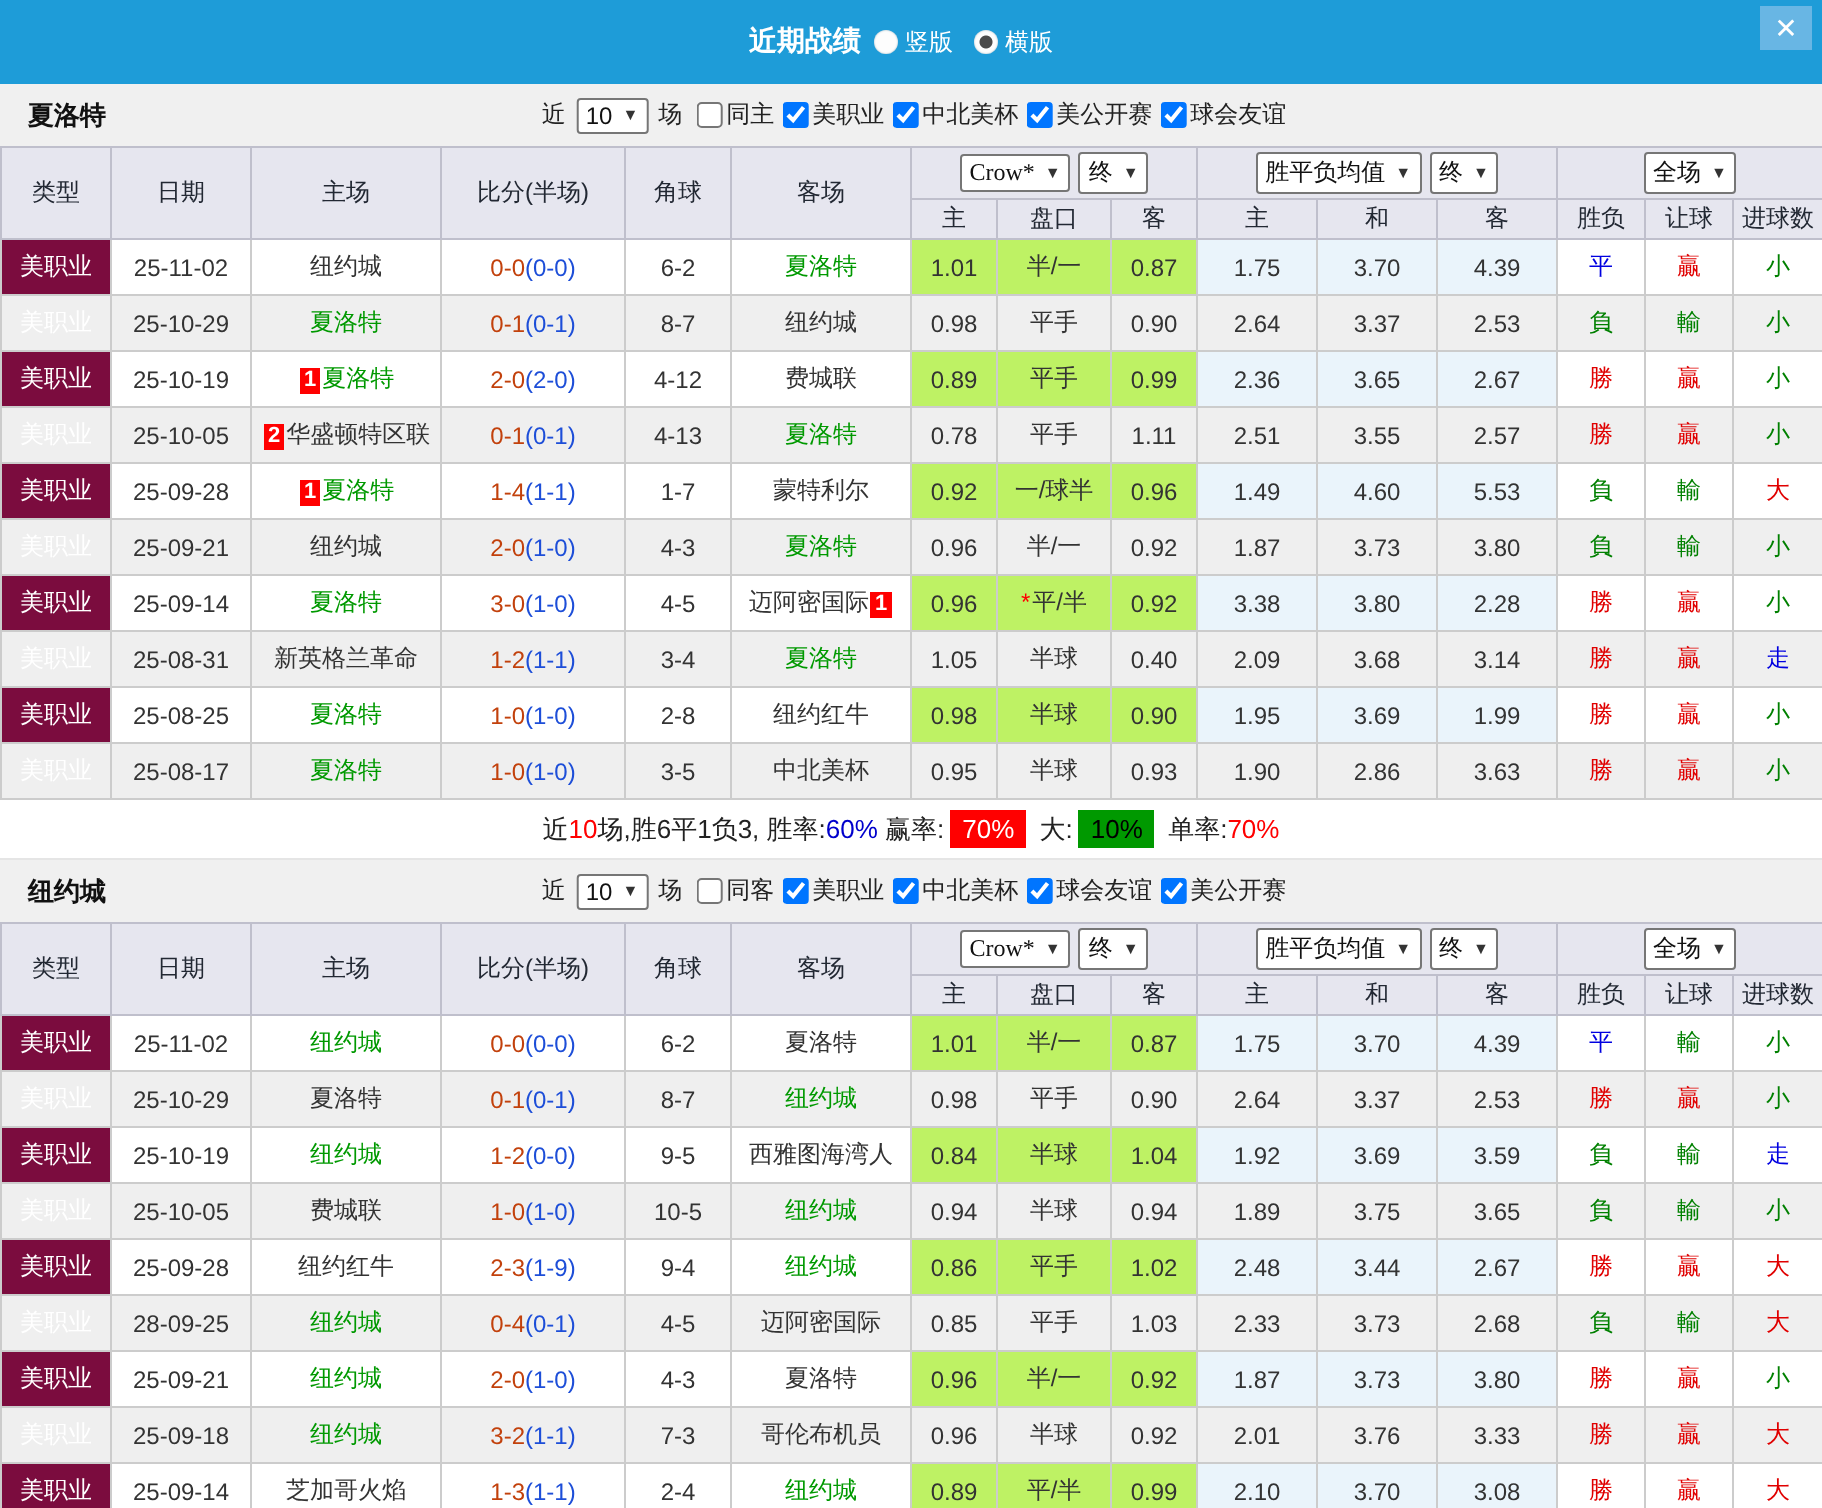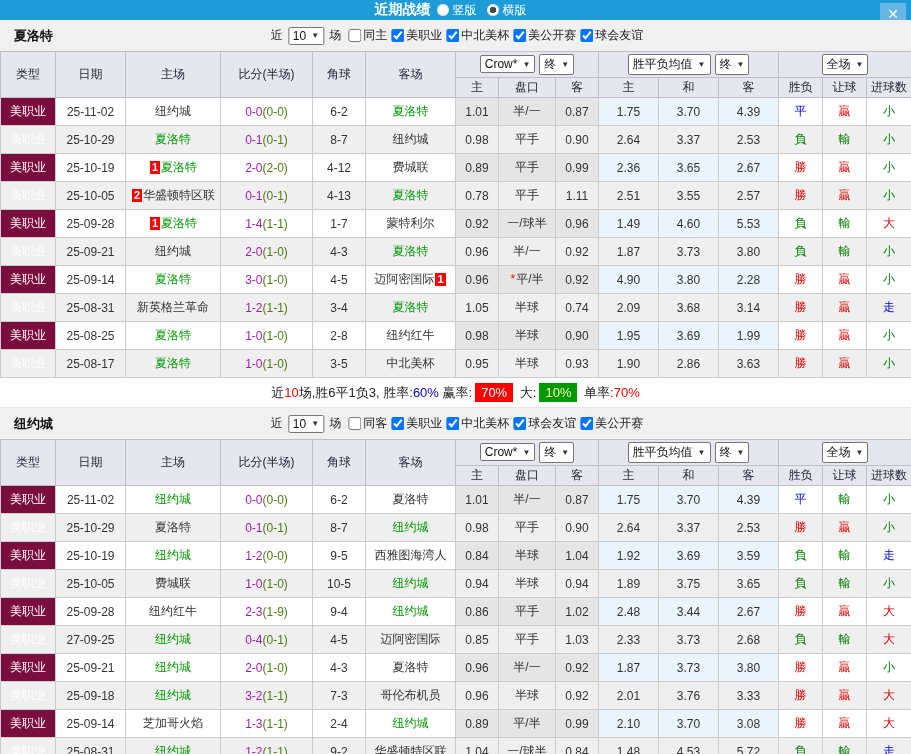--- a/index.html
+++ b/index.html
@@ -1,20 +1,20 @@
 <!DOCTYPE html>
 <html><head>
 <meta charset="utf-8">
 <style>
   * { box-sizing: border-box; margin: 0; padding: 0; }
   body { width: 911px; background: #fff; font-family: "Liberation Sans", "DejaVu Sans", sans-serif; }
   .app { width: 911px; }
 
   
-  .topbar { position: relative; height: 20px; background: #1e9cd8; display: flex; align-items: center; justify-content: center; color: #fff; }
+  .topbar { position: relative; height: 42px; background: #1e9cd8; display: flex; align-items: center; justify-content: center; color: #fff; }
   .title { font-size: 14px; font-weight: bold; margin-right: 6px; }
   .radio-group { display: inline-flex; align-items: flex-end; }
   .radio-opt { display: inline-flex; align-items: center; margin-right: 10px; cursor: pointer; font-size: 12px; }
   .radio-circle { width: 12px; height: 12px; border-radius: 50%; background: #fdfdfd; display: inline-block; margin-right: 4px; box-shadow: inset 0 0 1px #9fb6c2; }
   .radio-circle.checked { background: radial-gradient(circle at center, #4a4a4a 0 3px, #fdfdfd 3.5px); }
   .close-btn { position: absolute; right: 5px; top: 3px; width: 26px; height: 22px; background: #68b6e4; color: #fff; font-size: 14px; font-weight: bold; text-align: center; line-height: 22px; cursor: pointer; }
 
   
   .filterbar { position: relative; height: 31px; background: #f0f0f0; display: flex; align-items: center; font-size: 12px; color: #222; }
   .team-name { margin-left: 14px; font-weight: bold; font-size: 13px; color: #111; }
@@ -22,41 +22,41 @@
   .near-label, .games-suffix { margin: 0 3px; }
   .cb { display: inline-flex; align-items: center; margin-left: 4px; cursor: pointer; }
   .cb input { margin-right: 2px; }
   .dd { display: inline-flex; align-items: center; background: #fff; border: 1px solid #767676; padding: 1px 4px; margin: 0 2px; cursor: pointer; font-size: 12px; color: #111; border-radius: 2px; }
   .dd-arrow { font-size: 8px; margin-left: 5px; color: #333; }
 
   
   table.grid { border-collapse: collapse; table-layout: fixed; width: 911px; }
   th, td { border: 1px solid #ccc; text-align: center; font-size: 12px; }
   th.hd { background: #e6e6ef; color: #222833; font-weight: normal; height: 18px; padding: 1px; border-color: #bfbfcc; }
-  th.group { padding: 2px 0; }
+  th.group { padding: 2px 0; font-family: Liberation Serif, serif; }
   td { height: 28px; padding: 0 2px; color: #333; background: #fff; }
   tr.even td { background: #efefef; }
-  td.odds-col { background: #e5e5e5; }
+  td.odds-col { background: #bef264; }
   td.euro-col { background: #eaf4fb; }
   td.type-cell { background: #7b0c3e; color: #fff; }
   .team-grn { color: #090; }
-  .ft { color: #a21caf; }
-  .ht { color: #4d7c0f; }
+  .ft { color: #c2410c; }
+  .ht { color: #1d4ed8; }
   .badge { display: inline-block; background: #f00; color: #fff; font-size: 11px; line-height: 13px; padding: 0 2px; margin: 0 1px; font-weight: bold; }
   .star { color: #f00; margin-right: 1px; }
   td.res.c-red { color: #e00000; }
   td.res.c-grn { color: #008000; }
   td.res.c-blu { color: #0000e0; }
 
   
   .summary { height: 30px; line-height: 30px; text-align: center; font-size: 13px; color: #222; background: #fff; border-bottom: 1px solid #e5e5e5; }
   .seg-red { color: #f00; }
   .seg-blue { color: #00c; }
   .seg-bg-red { background: #f00; color: #fff; padding: 2px 6px; margin: 0 3px; }
-  .seg-bg-green { background: #090; color: #fef9c3; padding: 2px 6px; margin: 0 3px; }
+  .seg-bg-green { background: #090; color: #000000; padding: 2px 6px; margin: 0 3px; }
 </style>
 </head>
 <body>
 
 <div class="app">
   <header class="topbar">
     <span class="title">近期战绩</span>
     <span class="radio-group">
       <span class="radio-opt">
         <span class="radio-circle"></span>
@@ -265,37 +265,37 @@
             <tr class="odd">
               <td class="type-cell">美职业</td>
               <td>25-09-14</td>
               <td><span class="team-grn">夏洛特</span></td>
               <td><span class="ft">3-0</span><span class="ht">(1-0)</span></td>
               <td>4-5</td>
               <td><span>迈阿密国际</span><span class="badge">1</span></td>
               <td class="odds-col">0.96</td>
               <td class="odds-col"><span class="star">*</span><span>平/半</span></td>
               <td class="odds-col">0.92</td>
-              <td class="euro-col">4.90</td>
+              <td class="euro-col">3.38</td>
               <td class="euro-col">3.80</td>
               <td class="euro-col">2.28</td>
               <td class="res c-red">勝</td>
               <td class="res c-red">贏</td>
               <td class="res c-grn">小</td>
             </tr>
             <tr class="even">
               <td class="type-cell">美职业</td>
               <td>25-08-31</td>
               <td><span>新英格兰革命</span></td>
               <td><span class="ft">1-2</span><span class="ht">(1-1)</span></td>
               <td>3-4</td>
               <td><span class="team-grn">夏洛特</span></td>
               <td class="odds-col">1.05</td>
               <td class="odds-col"><span>半球</span></td>
-              <td class="odds-col">0.74</td>
+              <td class="odds-col">0.40</td>
               <td class="euro-col">2.09</td>
               <td class="euro-col">3.68</td>
               <td class="euro-col">3.14</td>
               <td class="res c-red">勝</td>
               <td class="res c-red">贏</td>
               <td class="res c-blu">走</td>
             </tr>
             <tr class="odd">
               <td class="type-cell">美职业</td>
               <td>25-08-25</td>
@@ -504,21 +504,21 @@
               <td class="odds-col">1.02</td>
               <td class="euro-col">2.48</td>
               <td class="euro-col">3.44</td>
               <td class="euro-col">2.67</td>
               <td class="res c-red">勝</td>
               <td class="res c-red">贏</td>
               <td class="res c-red">大</td>
             </tr>
             <tr class="even">
               <td class="type-cell">美职业</td>
-              <td>27-09-25</td>
+              <td>28-09-25</td>
               <td><span class="team-grn">纽约城</span></td>
               <td><span class="ft">0-4</span><span class="ht">(0-1)</span></td>
               <td>4-5</td>
               <td><span>迈阿密国际</span></td>
               <td class="odds-col">0.85</td>
               <td class="odds-col"><span>平手</span></td>
               <td class="odds-col">1.03</td>
               <td class="euro-col">2.33</td>
               <td class="euro-col">3.73</td>
               <td class="euro-col">2.68</td>

